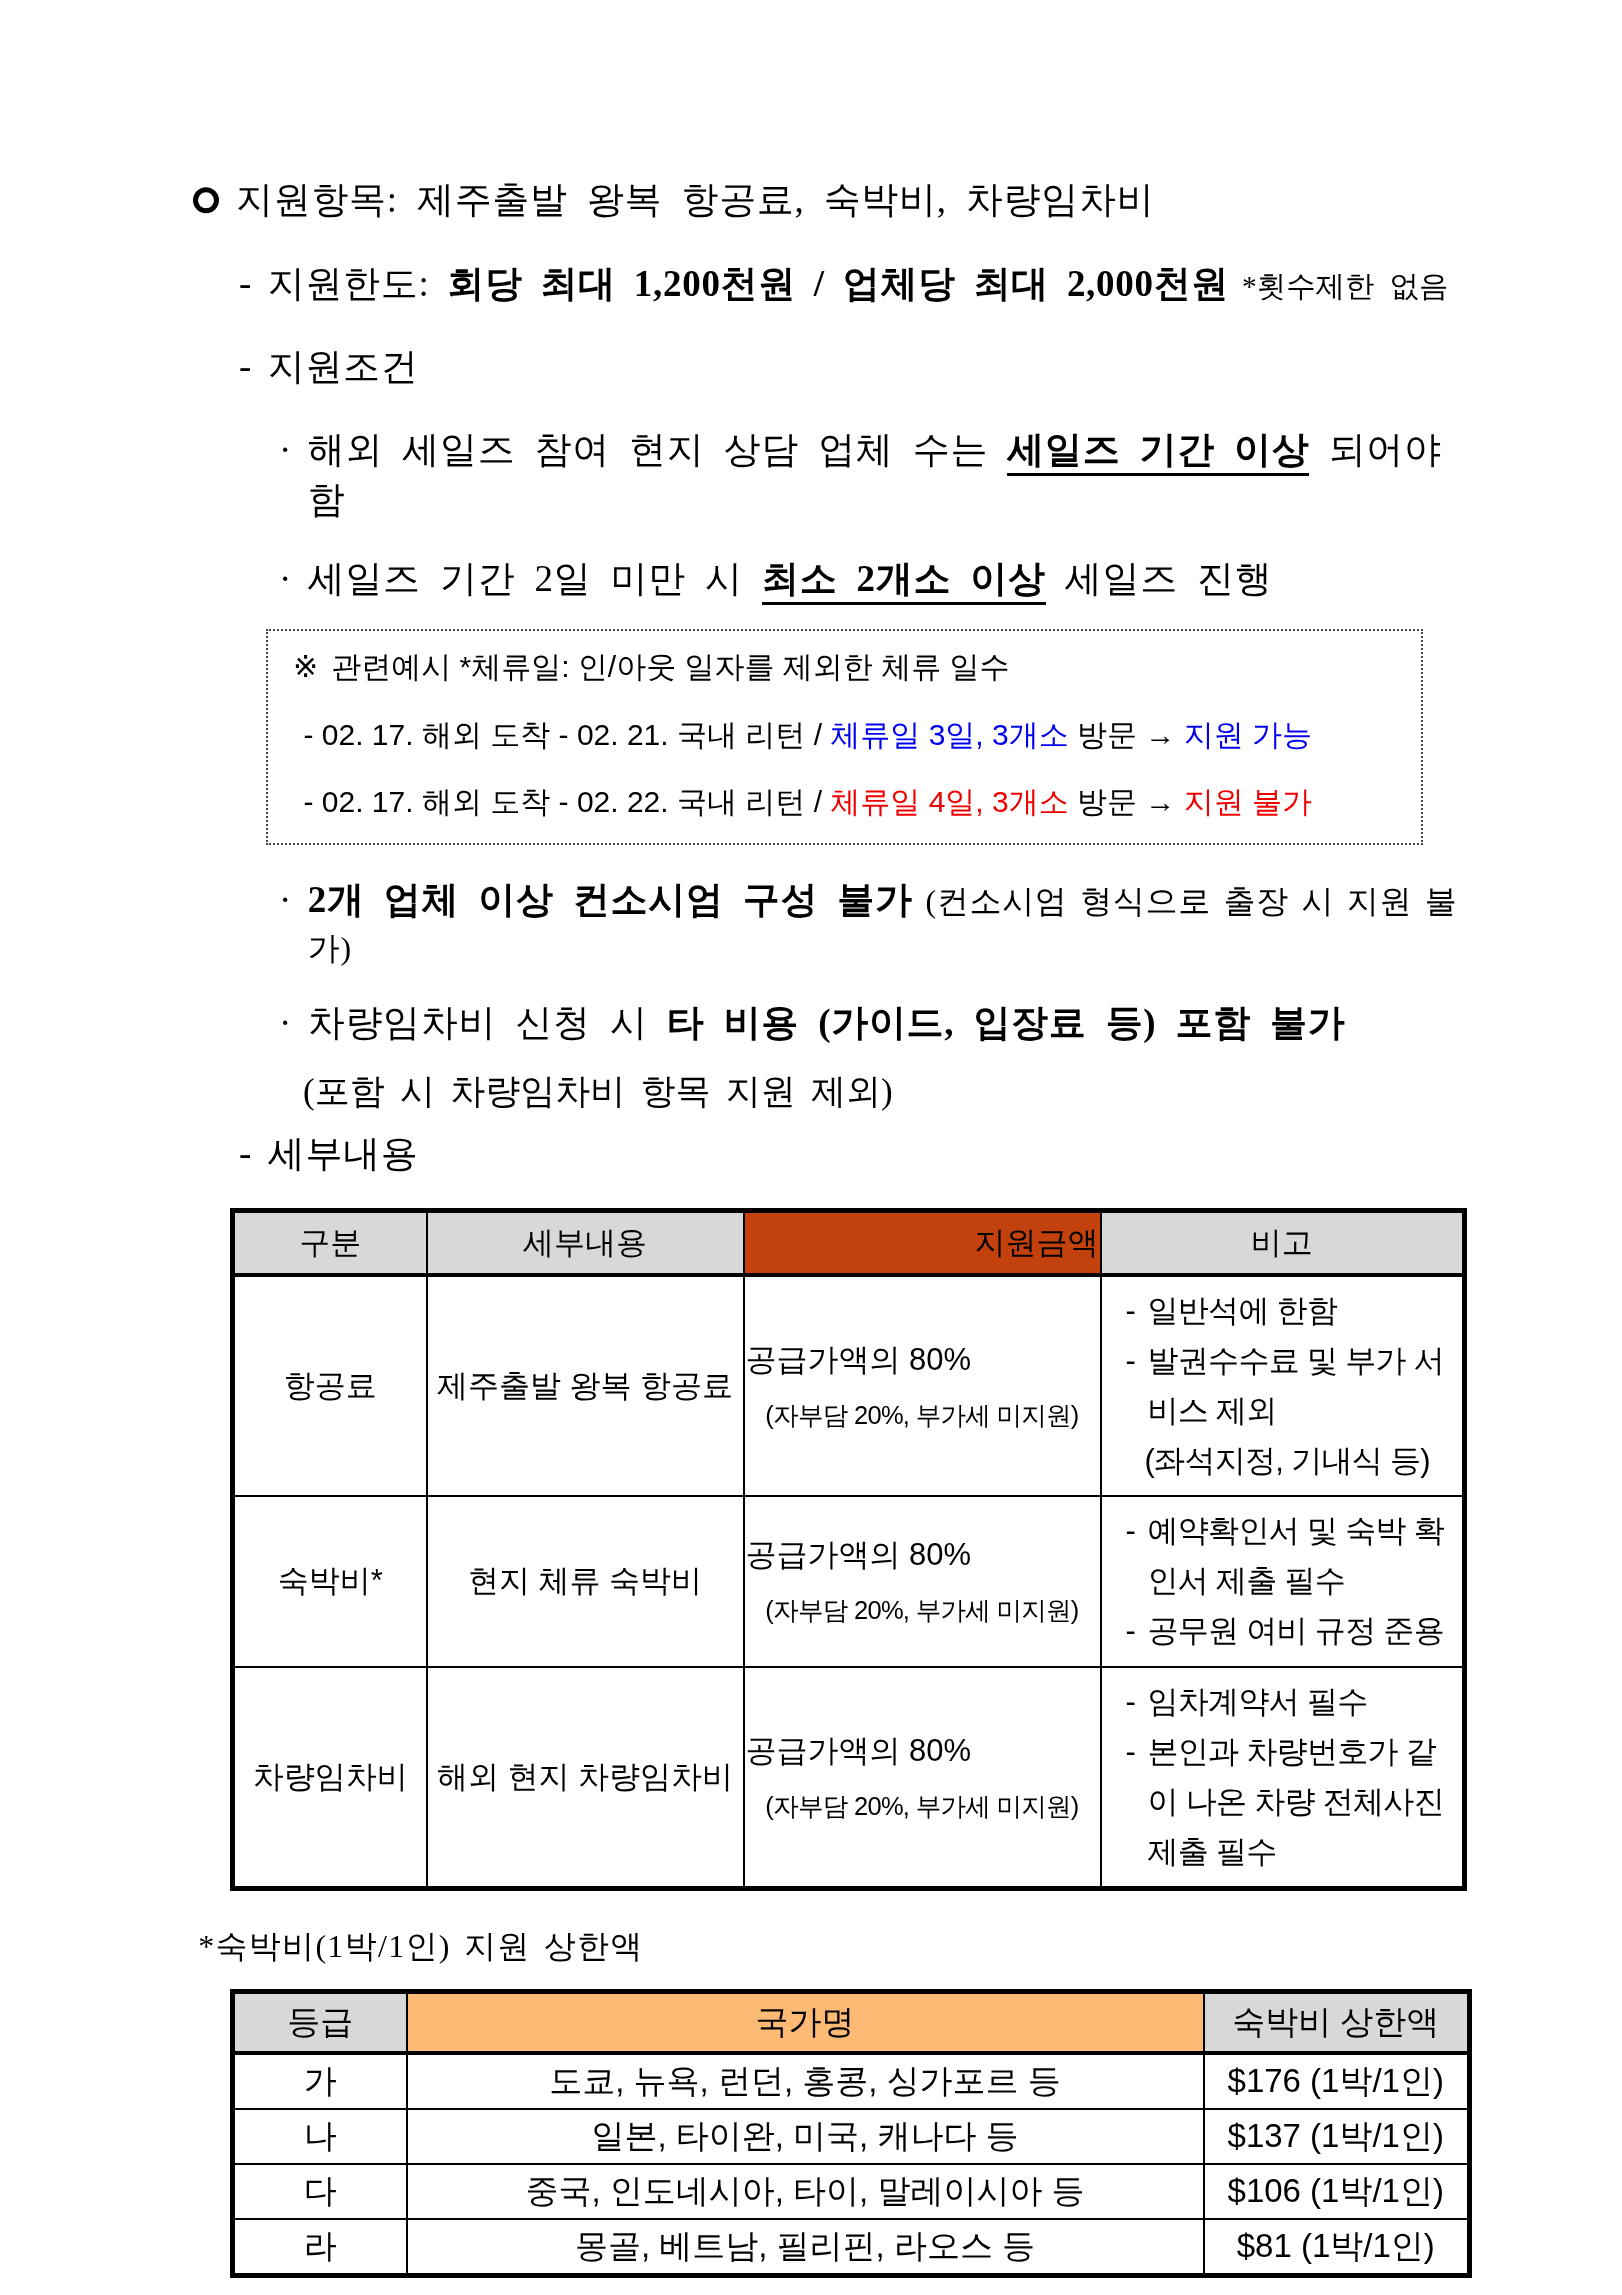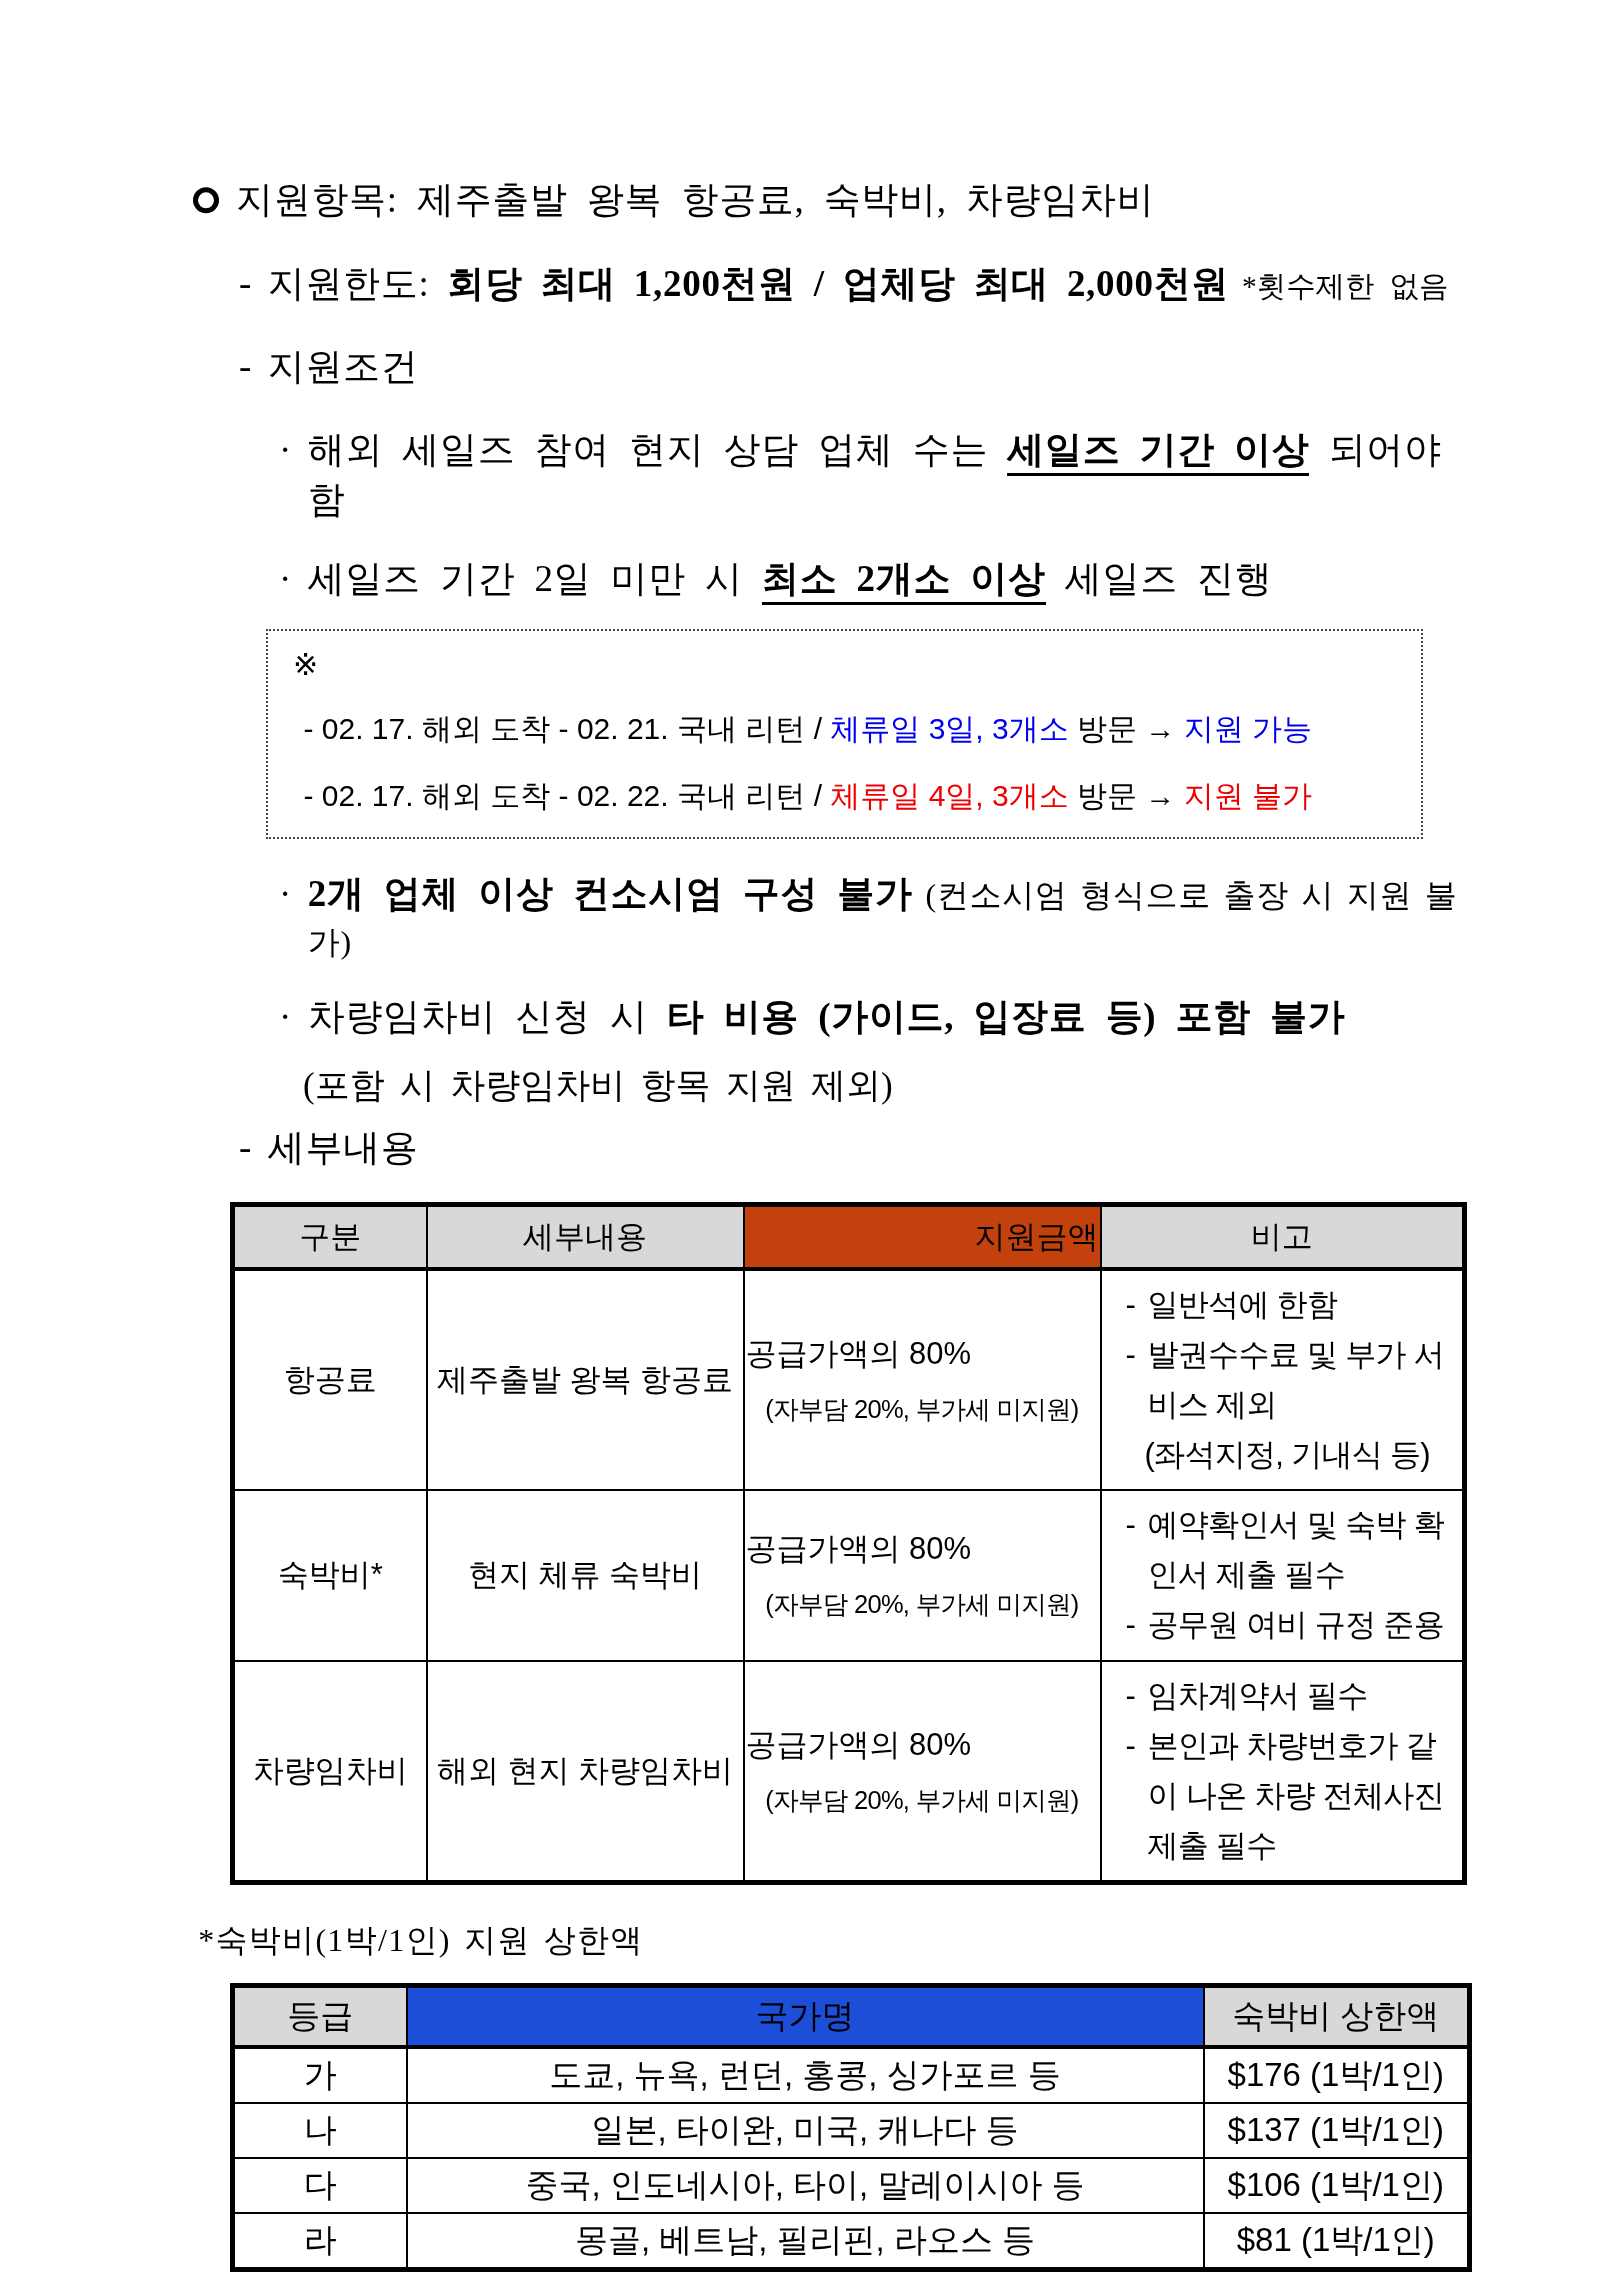--- a/index.html
+++ b/index.html
@@ -102,20 +102,21 @@
   </div>
 
   <div class="line lv3 serif" style="margin-bottom:25px;">
     <span class="mk">·</span>
     <span class="body"><span>세일즈 기간 2일 미만 시 </span><span class="emph">최소 2개소 이상</span><span> 세일즈 진행</span></span>
   </div>
 
   <div class="example-box sans">
     <div class="example-title">
       <span class="mk">※</span>
+      <span>관련예시 *체류일: 인/아웃 일자를 제외한 체류 일수</span>
     </div>
     <div class="example-item"><span>- 02. 17. 해외 도착 - 02. 21. 국내 리턴 / </span><span style="color: rgb(0, 0, 238); margin-top: 16px;">체류일 3일, 3개소</span><span> 방문 → </span><span style="color: rgb(0, 0, 238);">지원 가능</span></div>
     <div class="example-item"><span>- 02. 17. 해외 도착 - 02. 22. 국내 리턴 / </span><span style="color: rgb(238, 0, 0);">체류일 4일, 3개소</span><span> 방문 → </span><span style="color: rgb(238, 0, 0);">지원 불가</span></div>
   </div>
 
   <div class="line lv3 serif" style="margin-bottom:27.5px;">
     <span class="mk">·</span>
     <span class="body"><span class="b">2개 업체 이상 컨소시엄 구성 불가</span><span class="paren"> (컨소시엄 형식으로 출장 시 지원 불가)</span></span>
   </div>
 
@@ -191,21 +192,21 @@
 
   <table class="tbl cap-tbl sans">
     <colgroup>
         <col style="width:174px">
         <col style="width:797px">
         <col style="width:266px">
       </colgroup>
     <thead>
       <tr>
         <th style="background: rgb(216, 216, 216);">등급</th>
-        <th style="background: #1d4ed8;">국가명</th>
+        <th style="background: #fdba74;">국가명</th>
         <th style="background: rgb(216, 216, 216);">숙박비 상한액</th>
       </tr>
     </thead>
     <tbody>
       <tr>
         <td>가</td>
         <td>도쿄, 뉴욕, 런던, 홍콩, 싱가포르 등</td>
         <td>$176 (1박/1인)</td>
       </tr>
       <tr>

